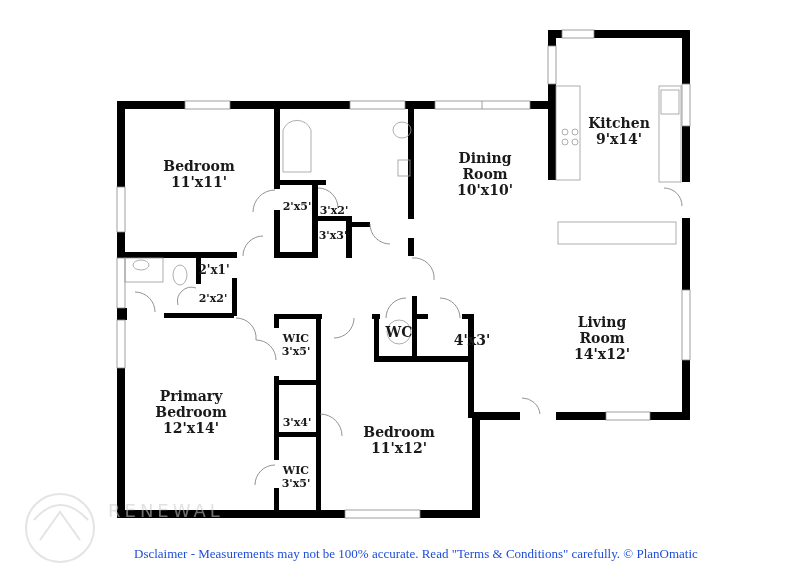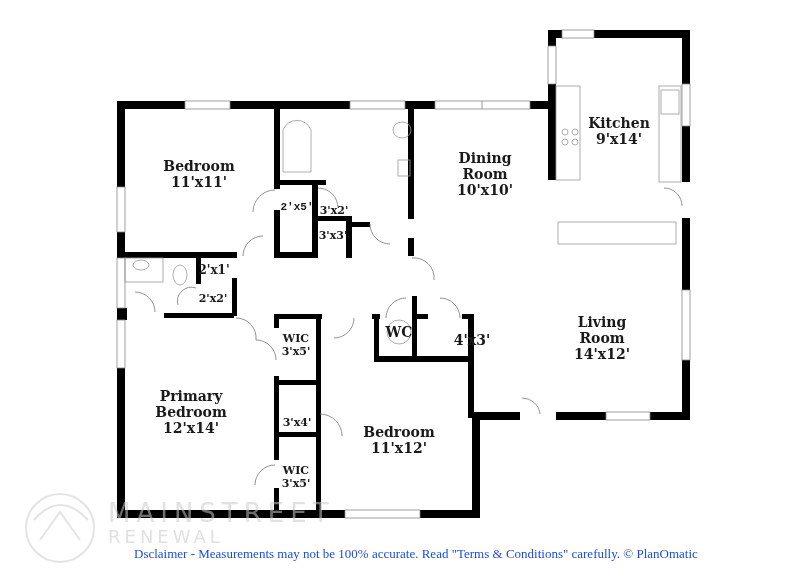--- a/index.html
+++ b/index.html
@@ -143,21 +143,21 @@
     <rect x="125" y="258" width="38" height="24"></rect>
     <ellipse cx="180" cy="275" rx="7" ry="10"></ellipse>
     <circle cx="399" cy="332" r="12"></circle>
   </g>
 </svg>
 
 <div class="label lg" style="left:199px; top:174px;">
   <span class="name">Bedroom</span>
   <span class="dim">11'x11'</span>
 </div>
-<div class="label sm" style="left:297px; top:207px;font-family:Liberation Mono, monospace;">
+<div class="label sm" style="left:297px; top:207px;">
   <span class="dim">2'x5'</span>
 </div>
 <div class="label sm" style="left:334px; top:211px;">
   <span class="dim">3'x2'</span>
 </div>
 <div class="label sm" style="left:333px; top:236px;">
   <span class="dim">3'x3'</span>
 </div>
 <div class="label lg" style="left:485px; top:174px;">
   <span class="name">Dining</span>
@@ -200,17 +200,16 @@
 <div class="label sm" style="left:296px; top:478px;">
   <span class="name">WIC</span>
   <span class="dim">3'x5'</span>
 </div>
 <div class="label lg" style="left:399px; top:440px;">
   <span class="name">Bedroom</span>
   <span class="dim">11'x12'</span>
 </div>
 
 <div class="watermark">
-  <span class="w1">MAINSTREET</span>
   <span class="w2">RENEWAL</span>
 </div>
 
 <div class="disclaimer">Dsclaimer - Measurements may not be 100% accurate. Read "Terms &amp; Conditions" carefully. © PlanOmatic</div>
 
 </body></html>

